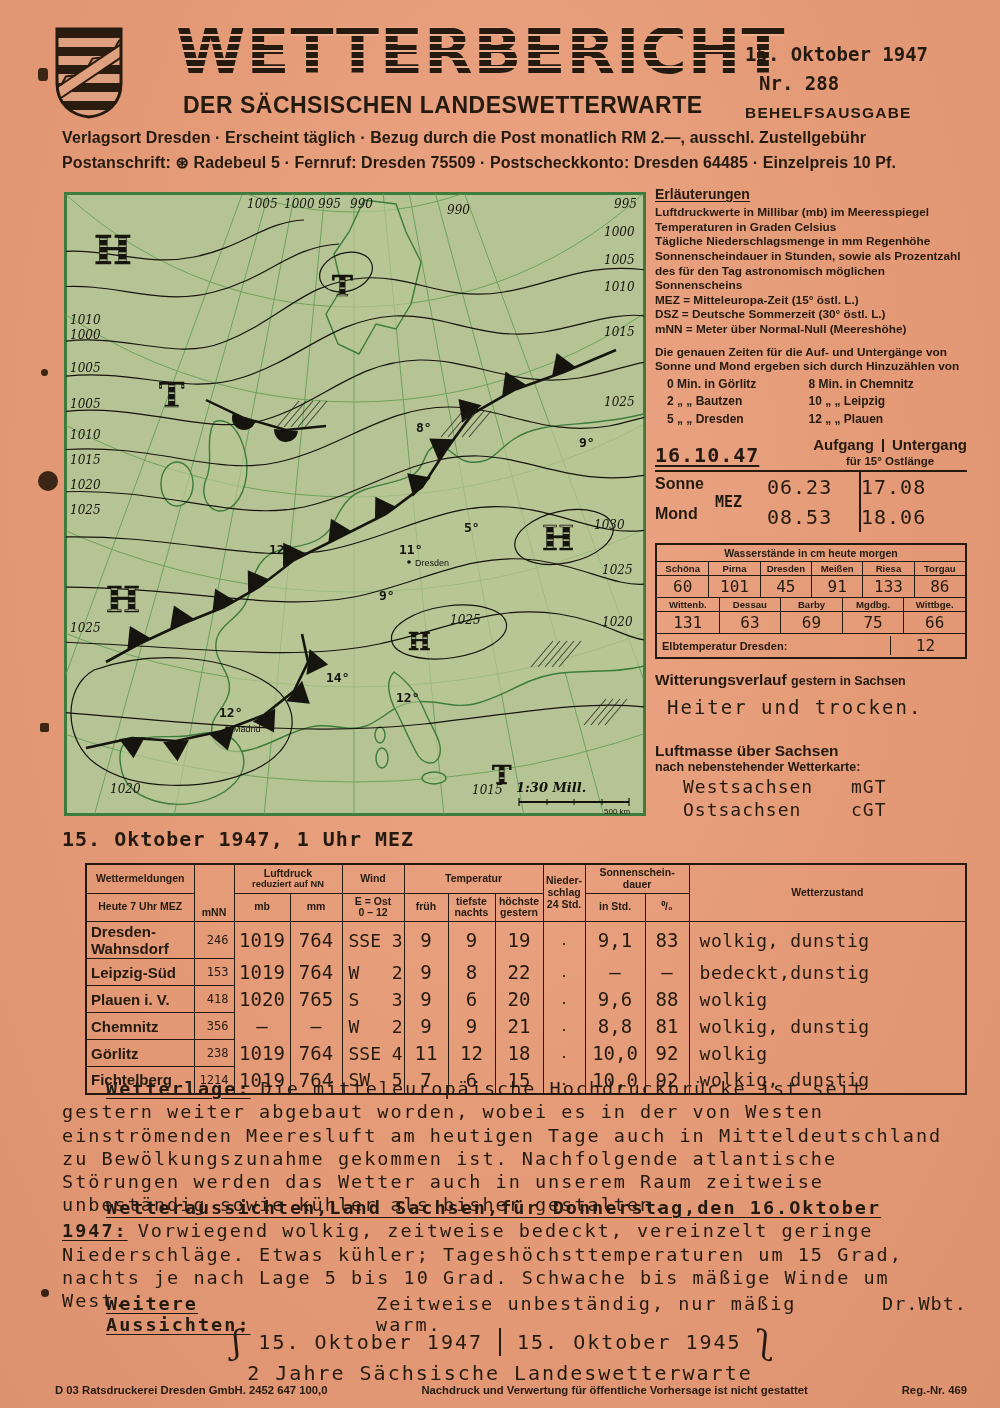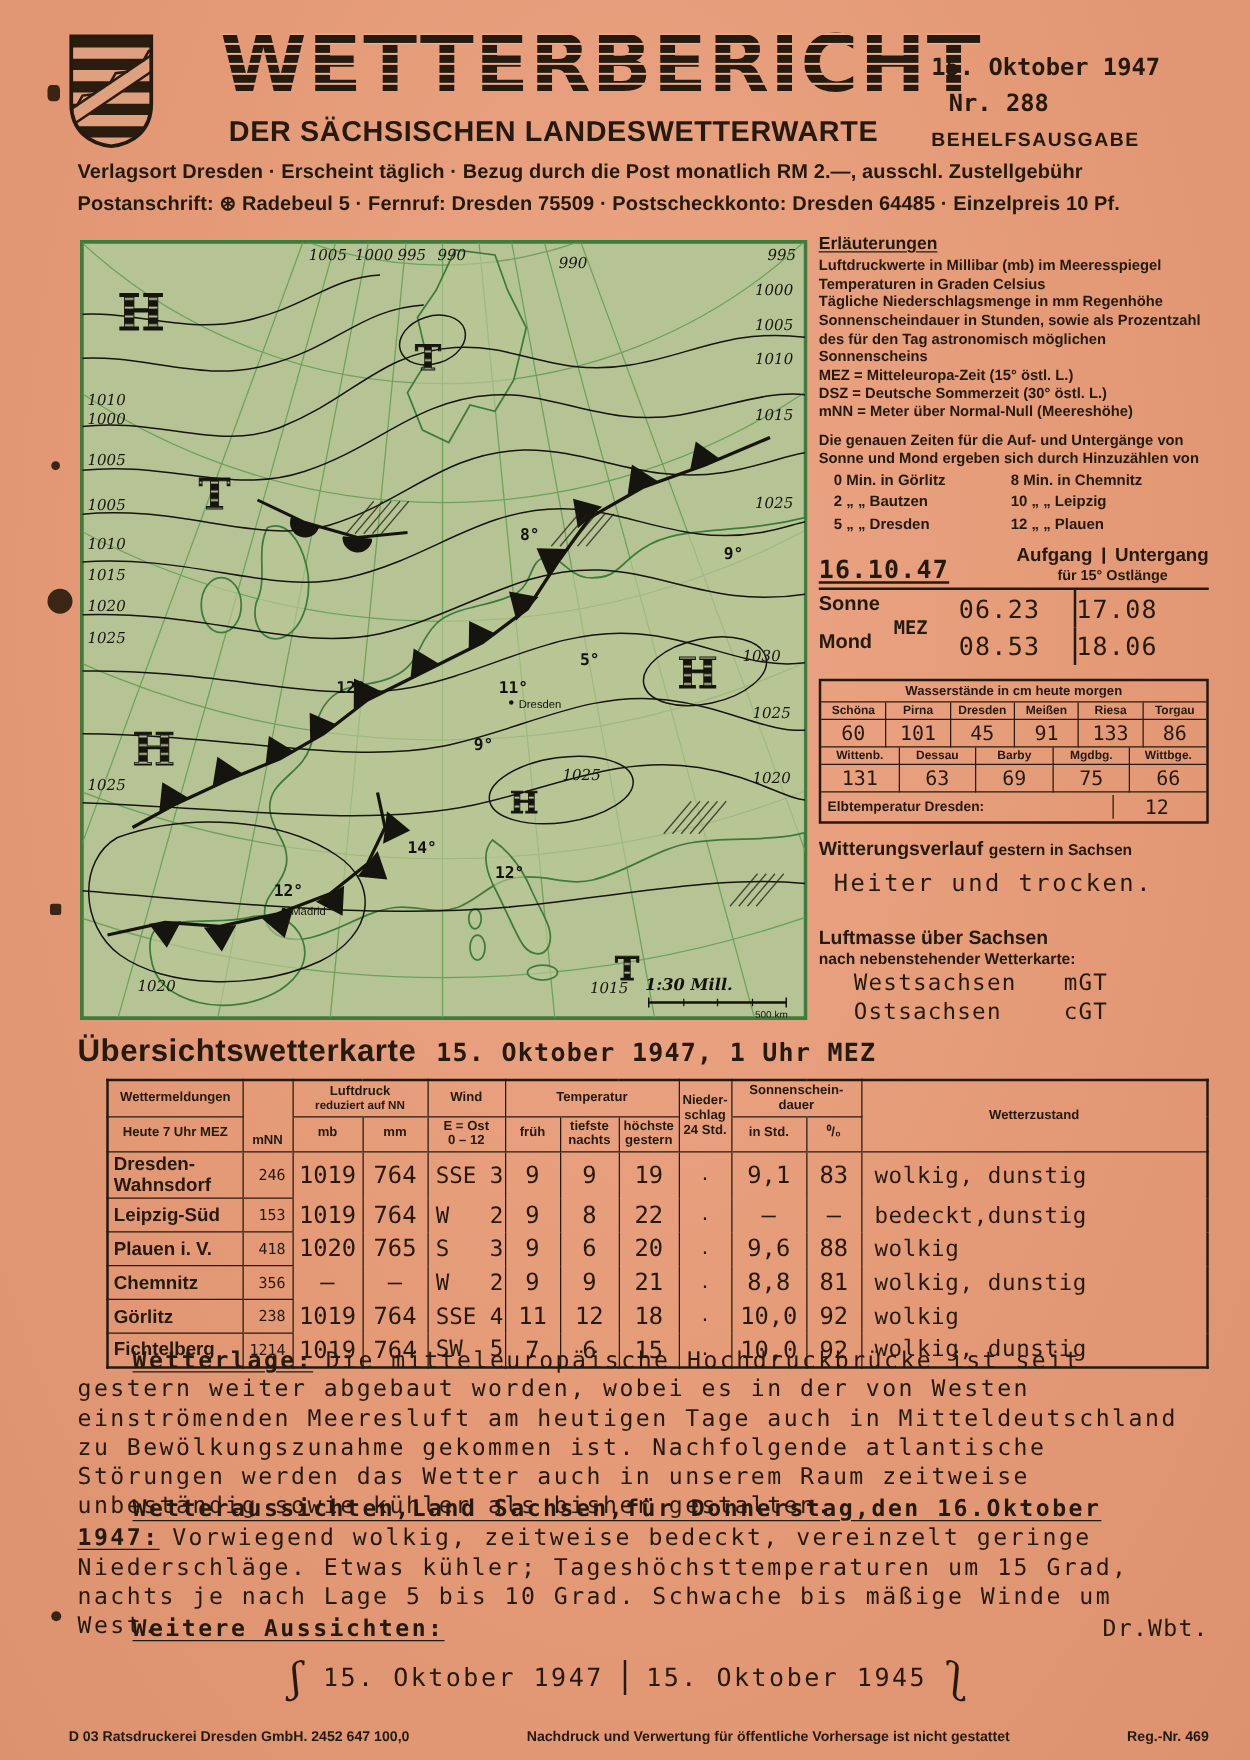--- a/index.html
+++ b/index.html
@@ -404,21 +404,20 @@
       <span>mGT</span>
     </div>
     <div class="lm-row mono">
       <span class="nm">Ostsachsen</span>
       <span>cGT</span>
     </div>
   </div>
 </aside>
 
 <div class="abs uhead">
-  <span class="t">Übersichtswetterkarte</span>
   <span class="when mono">15. Oktober 1947, 1 Uhr MEZ</span>
 </div>
 
 <table class="wx">
   <colgroup>
     <col class="c1">
       <col class="c2">
       <col class="c3">
       <col class="c4">
       <col class="c5">
@@ -546,30 +545,32 @@
     </tr>
   </tbody>
 </table>
 
 <p class="para wetterlage"><span class="plabel">Wetterlage:</span><span>Die mitteleuropäische Hochdruckbrücke ist seit gestern weiter abgebaut worden, wobei es in der von Westen einströmenden Meeresluft am heutigen Tage auch in Mitteldeutschland zu Bewölkungszunahme gekommen ist. Nachfolgende atlantische Störungen werden das Wetter auch in unserem Raum zeitweise unbeständig sowie kühler als bisher gestalten.</span></p>
 
 <p class="para aussichten"><span class="plabel">Wetteraussichten,Land Sachsen,für Donnerstag,den 16.Oktober 1947:</span><span>Vorwiegend wolkig, zeitweise bedeckt, vereinzelt geringe Niederschläge. Etwas kühler; Tageshöchsttemperaturen um 15 Grad, nachts je nach Lage 5 bis 10 Grad. Schwache bis mäßige Winde um West.</span></p>
 
 <div class="weitere">
   <span class="plabel">Weitere Aussichten:</span>
+  <span>Zeitweise unbeständig, nur mäßig warm.</span>
   <span class="sig">Dr.Wbt.</span>
 </div>
 
 <div class="abs anniv">
   <div class="row1">
     <span class="flour l">ʃ</span>
     <span>15. Oktober 1947</span>
     <span class="div"></span>
     <span>15. Oktober 1945</span>
     <span class="flour r">ʃ</span>
   </div>
+  <div class="row2">2 Jahre Sächsische Landeswetterwarte</div>
 </div>
 
 <footer class="abs imprint">
   <span>D 03 Ratsdruckerei Dresden GmbH. 2452 647 100,0</span>
   <span>Nachdruck und Verwertung für öffentliche Vorhersage ist nicht gestattet</span>
   <span>Reg.-Nr. 469</span>
 </footer>
 
 </body></html>

